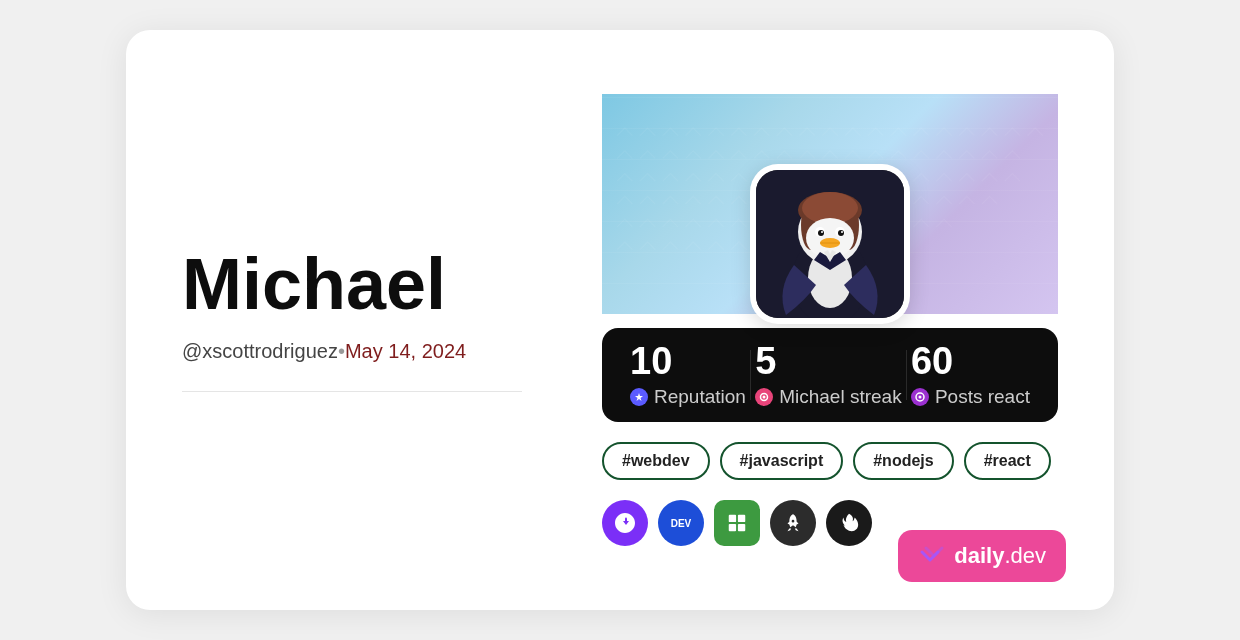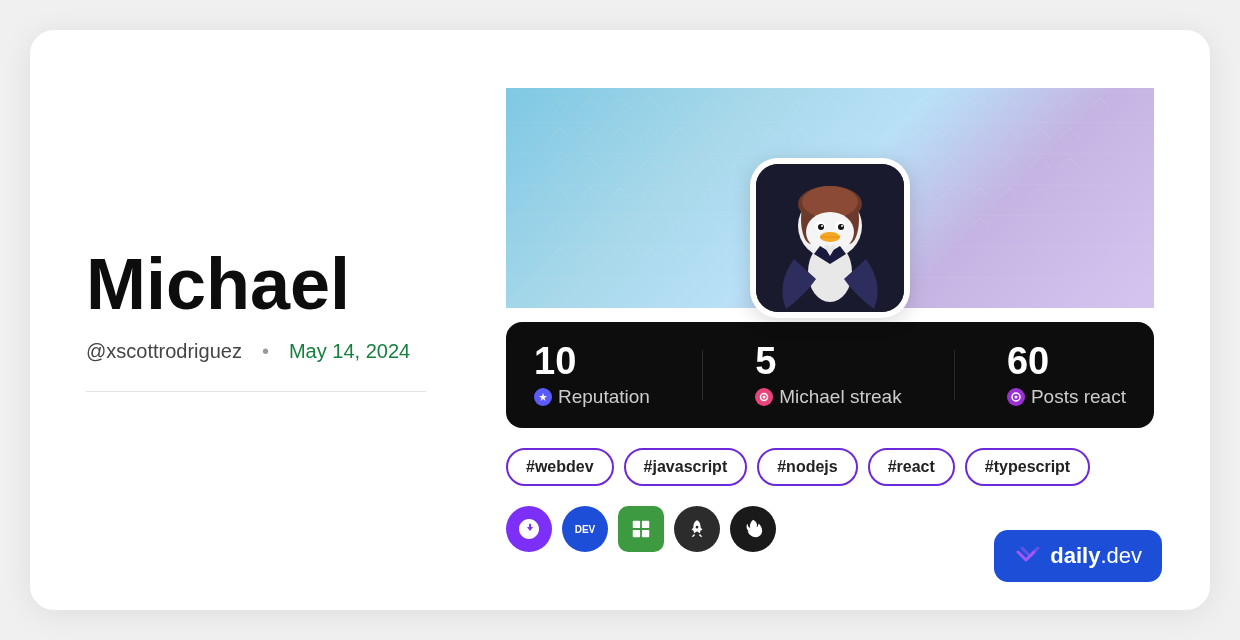--- a/index.html
+++ b/index.html
@@ -6,21 +6,21 @@
     body {
       width: 1240px;
       height: 640px;
       background: #f0f0f0;
       display: flex;
       align-items: center;
       justify-content: center;
       font-family: -apple-system, BlinkMacSystemFont, 'Segoe UI', sans-serif;
     }
     .card {
-      width: 1180px;
+      width: 988px;
       height: 580px;
       background: #ffffff;
       border-radius: 24px;
       display: flex;
       align-items: center;
       padding: 48px 56px;
       gap: 80px;
       position: relative;
       box-shadow: 0 4px 32px rgba(0,0,0,0.08);
     }
@@ -33,34 +33,34 @@
     }
     .user-name {
       font-size: 72px;
       font-weight: 800;
       color: #0d0d0d;
       line-height: 1;
     }
     .user-meta {
       display: flex;
       align-items: center;
-      gap: 20px;
+      gap: 0;
       font-size: 20px;
       color: #555;
       margin-top: 8px;
     }
     .user-handle {
       font-weight: 500;
       color: #444;
     }
     .meta-dot {
       color: #999;
     }
     .join-date {
-      color: #15803d;
+      color: #7f1d1d;
     }
     .divider {
       width: 340px;
       height: 1px;
       background: #e5e5e5;
       margin-top: 16px;
     }
 
     
     .right-section {
@@ -135,21 +135,21 @@
     
     .avatar-mascot {
       width: 100%;
       height: 100%;
     }
 
     
     .stats-bar {
       background: #0d0d0d;
       border-radius: 16px;
-      padding: 20px 28px;
+      padding: 14px 28px;
       display: flex;
       align-items: center;
       justify-content: space-between;
       margin-top: 14px;
     }
     .stat-item {
       display: flex;
       flex-direction: column;
       gap: 6px;
     }
@@ -193,21 +193,21 @@
       background: #2a2a2a;
     }
 
     
     .tags-section {
       display: flex;
       flex-wrap: wrap;
       gap: 10px;
     }
     .tag {
-      border: 2px solid #6d28d9;
+      border: 2px solid #14532d;
       border-radius: 999px;
       padding: 8px 18px;
       font-size: 16px;
       font-weight: 600;
       color: #222;
       background: transparent;
     }
 
     
     .sources-section {
@@ -225,21 +225,21 @@
       font-weight: 700;
       font-size: 13px;
     }
     .source-icon.dev { background: #0d0d0d; color: #fff; font-size: 11px; font-weight: 800; }
 
     
     .daily-logo {
       position: absolute;
       bottom: 28px;
       right: 48px;
-      background: #1d4ed8;
+      background: #ec4899;
       border-radius: 14px;
       padding: 12px 20px;
       display: flex;
       align-items: center;
       gap: 8px;
     }
     .daily-logo-text {
       font-size: 22px;
       font-weight: 800;
       color: #fff;
@@ -458,21 +458,20 @@
           </div>
         </div>
       </div>
     </div>
 
     <div class="tags-section">
       <span class="tag">#webdev</span>
       <span class="tag">#javascript</span>
       <span class="tag">#nodejs</span>
       <span class="tag">#react</span>
-      <span class="tag">#typescript</span>
     </div>
 
     <div class="sources-section">
 
       <div class="source-icon" style="background:#7b2ff7;">
         <svg width="24" height="24" viewBox="0 0 24 24" fill="white">
             <path d="M12 2C6.48 2 2 6.48 2 12s4.48 10 10 10 10-4.48 10-10S17.52 2 12 2zm0 4c1.1 0 2 .9 2 2v2h2l-3 4-3-4h2V8c0-1.1.9-2 2-2z"></path>
           </svg>
       </div>
 

